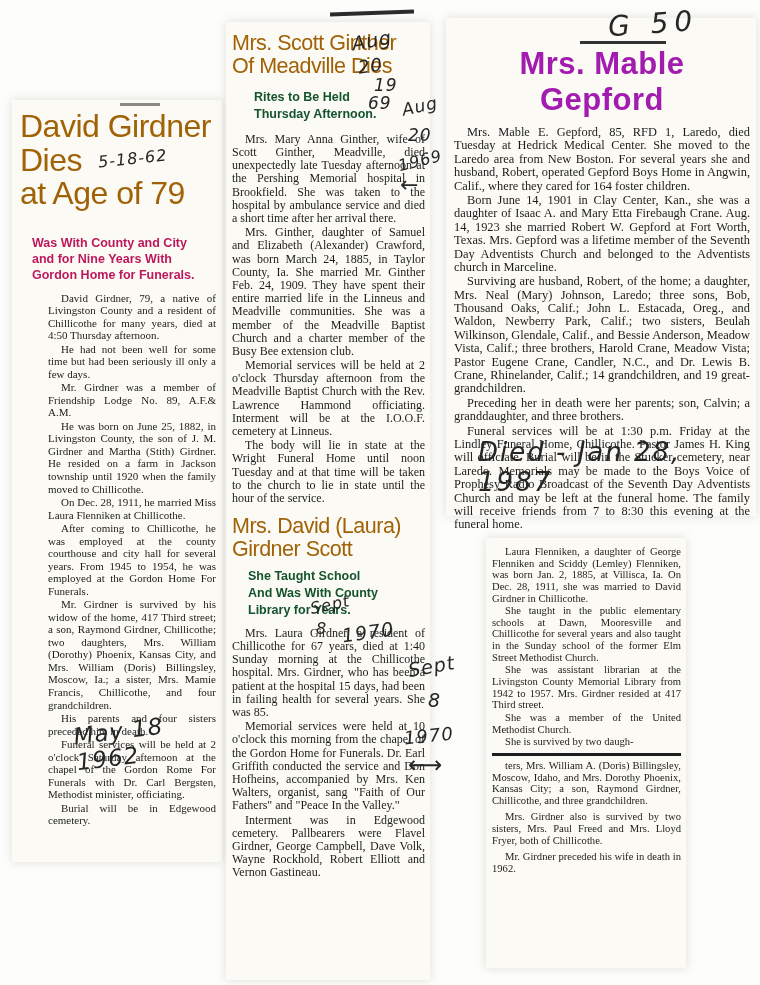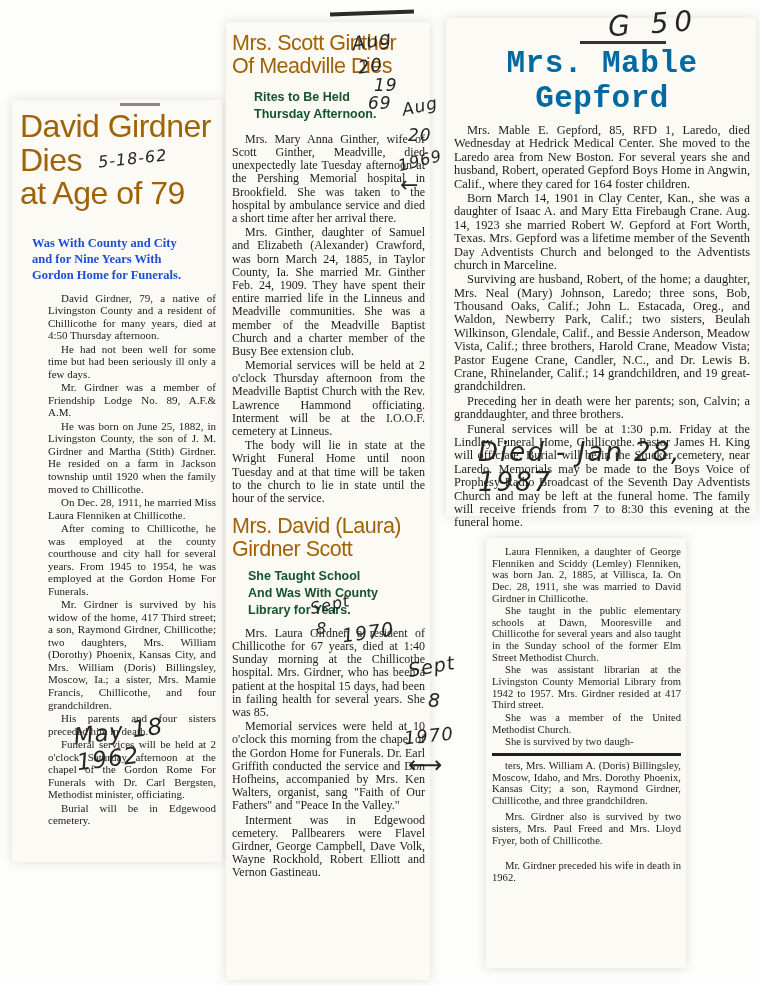--- a/index.html
+++ b/index.html
@@ -15,26 +15,26 @@
     box-shadow:0 0 9px rgba(110,110,100,.22);
     box-sizing:border-box;
   }
   
   .hl-sans{
     font-family:"Liberation Sans",sans-serif;font-weight:400;
     letter-spacing:-0.5px;line-height:1.05;color:#a16207;
     white-space:pre-line;
   }
   .hl-serif{
-    font-family:Liberation Mono, monospace;font-weight:700;color:#0369a1;
+    font-family:Liberation Sans, sans-serif;font-weight:700;color:#a21caf;
     white-space:pre-line;
   }
   .subhead-serif{
-    font-family:Liberation Serif, serif;font-weight:700;font-size:12.5px;
-    line-height:1.3;white-space:pre-line;color:#1d4ed8;
+    font-family:Liberation Sans, sans-serif;font-weight:700;font-size:12.5px;
+    line-height:1.3;white-space:pre-line;color:#be185d;
   }
   .subhead-sans{
     font-family:"Liberation Sans",sans-serif;font-weight:700;font-size:12.5px;
     line-height:1.35;white-space:pre-line;color:#14532d;
   }
   
   .body p{margin:0 0 1px;text-indent:13px;text-align:justify;}
   .c-left .body{font-size:11px;line-height:1.14;margin-left:28px;}
   .c-mid  .body{font-size:12px;line-height:1.1;}
   .c-gep  .body{font-size:12.4px;line-height:1.08;}
@@ -93,41 +93,41 @@
     <div class="body">
       <p>Mrs. Laura Girdner, a resident of Chillicothe for 67 years, died at 1:40 Sunday morning at the Chillicothe hospital. Mrs. Girdner, who has been a patient at the hospital 15 days, had been in failing health for several years. She was 85.</p>
       <p>Memorial services were held at 10 o'clock this morning from the chapel of the Gordon Home for Funerals. Dr. Earl Griffith conducted the service and Don Hofheins, accompanied by Mrs. Ken Walters, organist, sang "Faith of Our Fathers" and "Peace In the Valley."</p>
       <p>Interment was in Edgewood cemetery. Pallbearers were Flavel Girdner, George Campbell, Dave Volk, Wayne Rockhold, Robert Elliott and Vernon Gastineau.</p>
     </div>
   </div>
 
   <div class="clipping c-gep" style="left:446px;top:18px;width:310px;height:498px;padding:28px 6px 6px 8px;">
     <div class="hl-serif" style="font-size:31px;text-align:center;letter-spacing:0.5px;">Mrs. Mable Gepford</div>
     <div class="body" style="margin-top:8px;">
-      <p>Mrs. Mable E. Gepford, 85, RFD 1, Laredo, died Wednesday at Hedrick Medical Center. She moved to the Laredo area from New Boston. For several years she and husband, Robert, operated Gepford Boys Home in Angwin, Calif., where they cared for 164 foster children.</p>
-      <p>Born March 14, 1901 in Clay Center, Kan., she was a daughter of Isaac A. and Mary Etta Firebaugh Crane. Aug. 14, 1923 she married Robert W. Gepford at Fort Worth, Texas. Mrs. Gepford was a lifetime member of the Seventh Day Adventists Church and belonged to the Adventists church in Marceline.</p>
+      <p>Mrs. Mable E. Gepford, 85, RFD 1, Laredo, died Tuesday at Hedrick Medical Center. She moved to the Laredo area from New Boston. For several years she and husband, Robert, operated Gepford Boys Home in Angwin, Calif., where they cared for 164 foster children.</p>
+      <p>Born June 14, 1901 in Clay Center, Kan., she was a daughter of Isaac A. and Mary Etta Firebaugh Crane. Aug. 14, 1923 she married Robert W. Gepford at Fort Worth, Texas. Mrs. Gepford was a lifetime member of the Seventh Day Adventists Church and belonged to the Adventists church in Marceline.</p>
       <p>Surviving are husband, Robert, of the home; a daughter, Mrs. Neal (Mary) Johnson, Laredo; three sons, Bob, Thousand Oaks, Calif.; John L. Estacada, Oreg., and Waldon, Newberry Park, Calif.; two sisters, Beulah Wilkinson, Glendale, Calif., and Bessie Anderson, Meadow Vista, Calif.; three brothers, Harold Crane, Meadow Vista; Pastor Eugene Crane, Candler, N.C., and Dr. Lewis B. Crane, Rhinelander, Calif.; 14 grandchildren, and 19 great-grandchildren.</p>
       <p>Preceding her in death were her parents; son, Calvin; a granddaughter, and three brothers.</p>
       <p>Funeral services will be at 1:30 p.m. Friday at the Lindley Funeral Home, Chillicothe. Pastor James H. King will officiate. Burial will be in the Stucker cemetery, near Laredo. Memorials may be made to the Boys Voice of Prophesy Radio Broadcast of the Seventh Day Adventists Church and may be left at the funeral home. The family will receive friends from 7 to 8:30 this evening at the funeral home.</p>
     </div>
   </div>
 
   <div class="clipping c-fln" style="left:486px;top:538px;width:200px;height:430px;padding:8px 5px 6px 6px;">
     <div class="body">
       <p>Laura Flenniken, a daughter of George Flenniken and Sciddy (Lemley) Flenniken, was born Jan. 2, 1885, at Villisca, Ia. On Dec. 28, 1911, she was married to David Girdner in Chillicothe.</p>
       <p>She taught in the public elementary schools at Dawn, Mooresville and Chillicothe for several years and also taught in the Sunday school of the former Elm Street Methodist Church.</p>
       <p>She was assistant librarian at the Livingston County Memorial Library from 1942 to 1957. Mrs. Girdner resided at 417 Third street.</p>
       <p>She was a member of the United Methodist Church.</p>
       <p>She is survived by two daugh-</p>
     </div>
     <div class="rule"></div>
     <div class="body">
       <p>ters, Mrs. William A. (Doris) Billingsley, Moscow, Idaho, and Mrs. Dorothy Phoenix, Kansas City; a son, Raymond Girdner, Chillicothe, and three grandchildren.</p>
       <p style="margin-top:5px;">Mrs. Girdner also is survived by two sisters, Mrs. Paul Freed and Mrs. Lloyd Fryer, both of Chillicothe.</p>
-      <p style="margin-top:14px;">Mr. Girdner preceded his wife in death in 1962.</p>
+      <p style="margin-top:5px;">Mr. Girdner preceded his wife in death in 1962.</p>
     </div>
   </div>
 
   <div class="artifact" style="left:330px;top:11px;width:84px;height:4px;transform:rotate(-2deg);"></div>
   <div class="artifact" style="left:580px;top:41px;width:86px;height:3px;background:#333;"></div>
   <div class="artifact" style="left:120px;top:103px;width:40px;height:3px;background:#8a8a84;"></div>
 
   <div class="hand" style="left:98px;top:150px;font-size:16px;transform:rotate(-6deg);">5-18-62</div>
 
   <div class="hand" style="left:75px;top:718px;font-size:23px;transform:rotate(-7deg);">May 18

